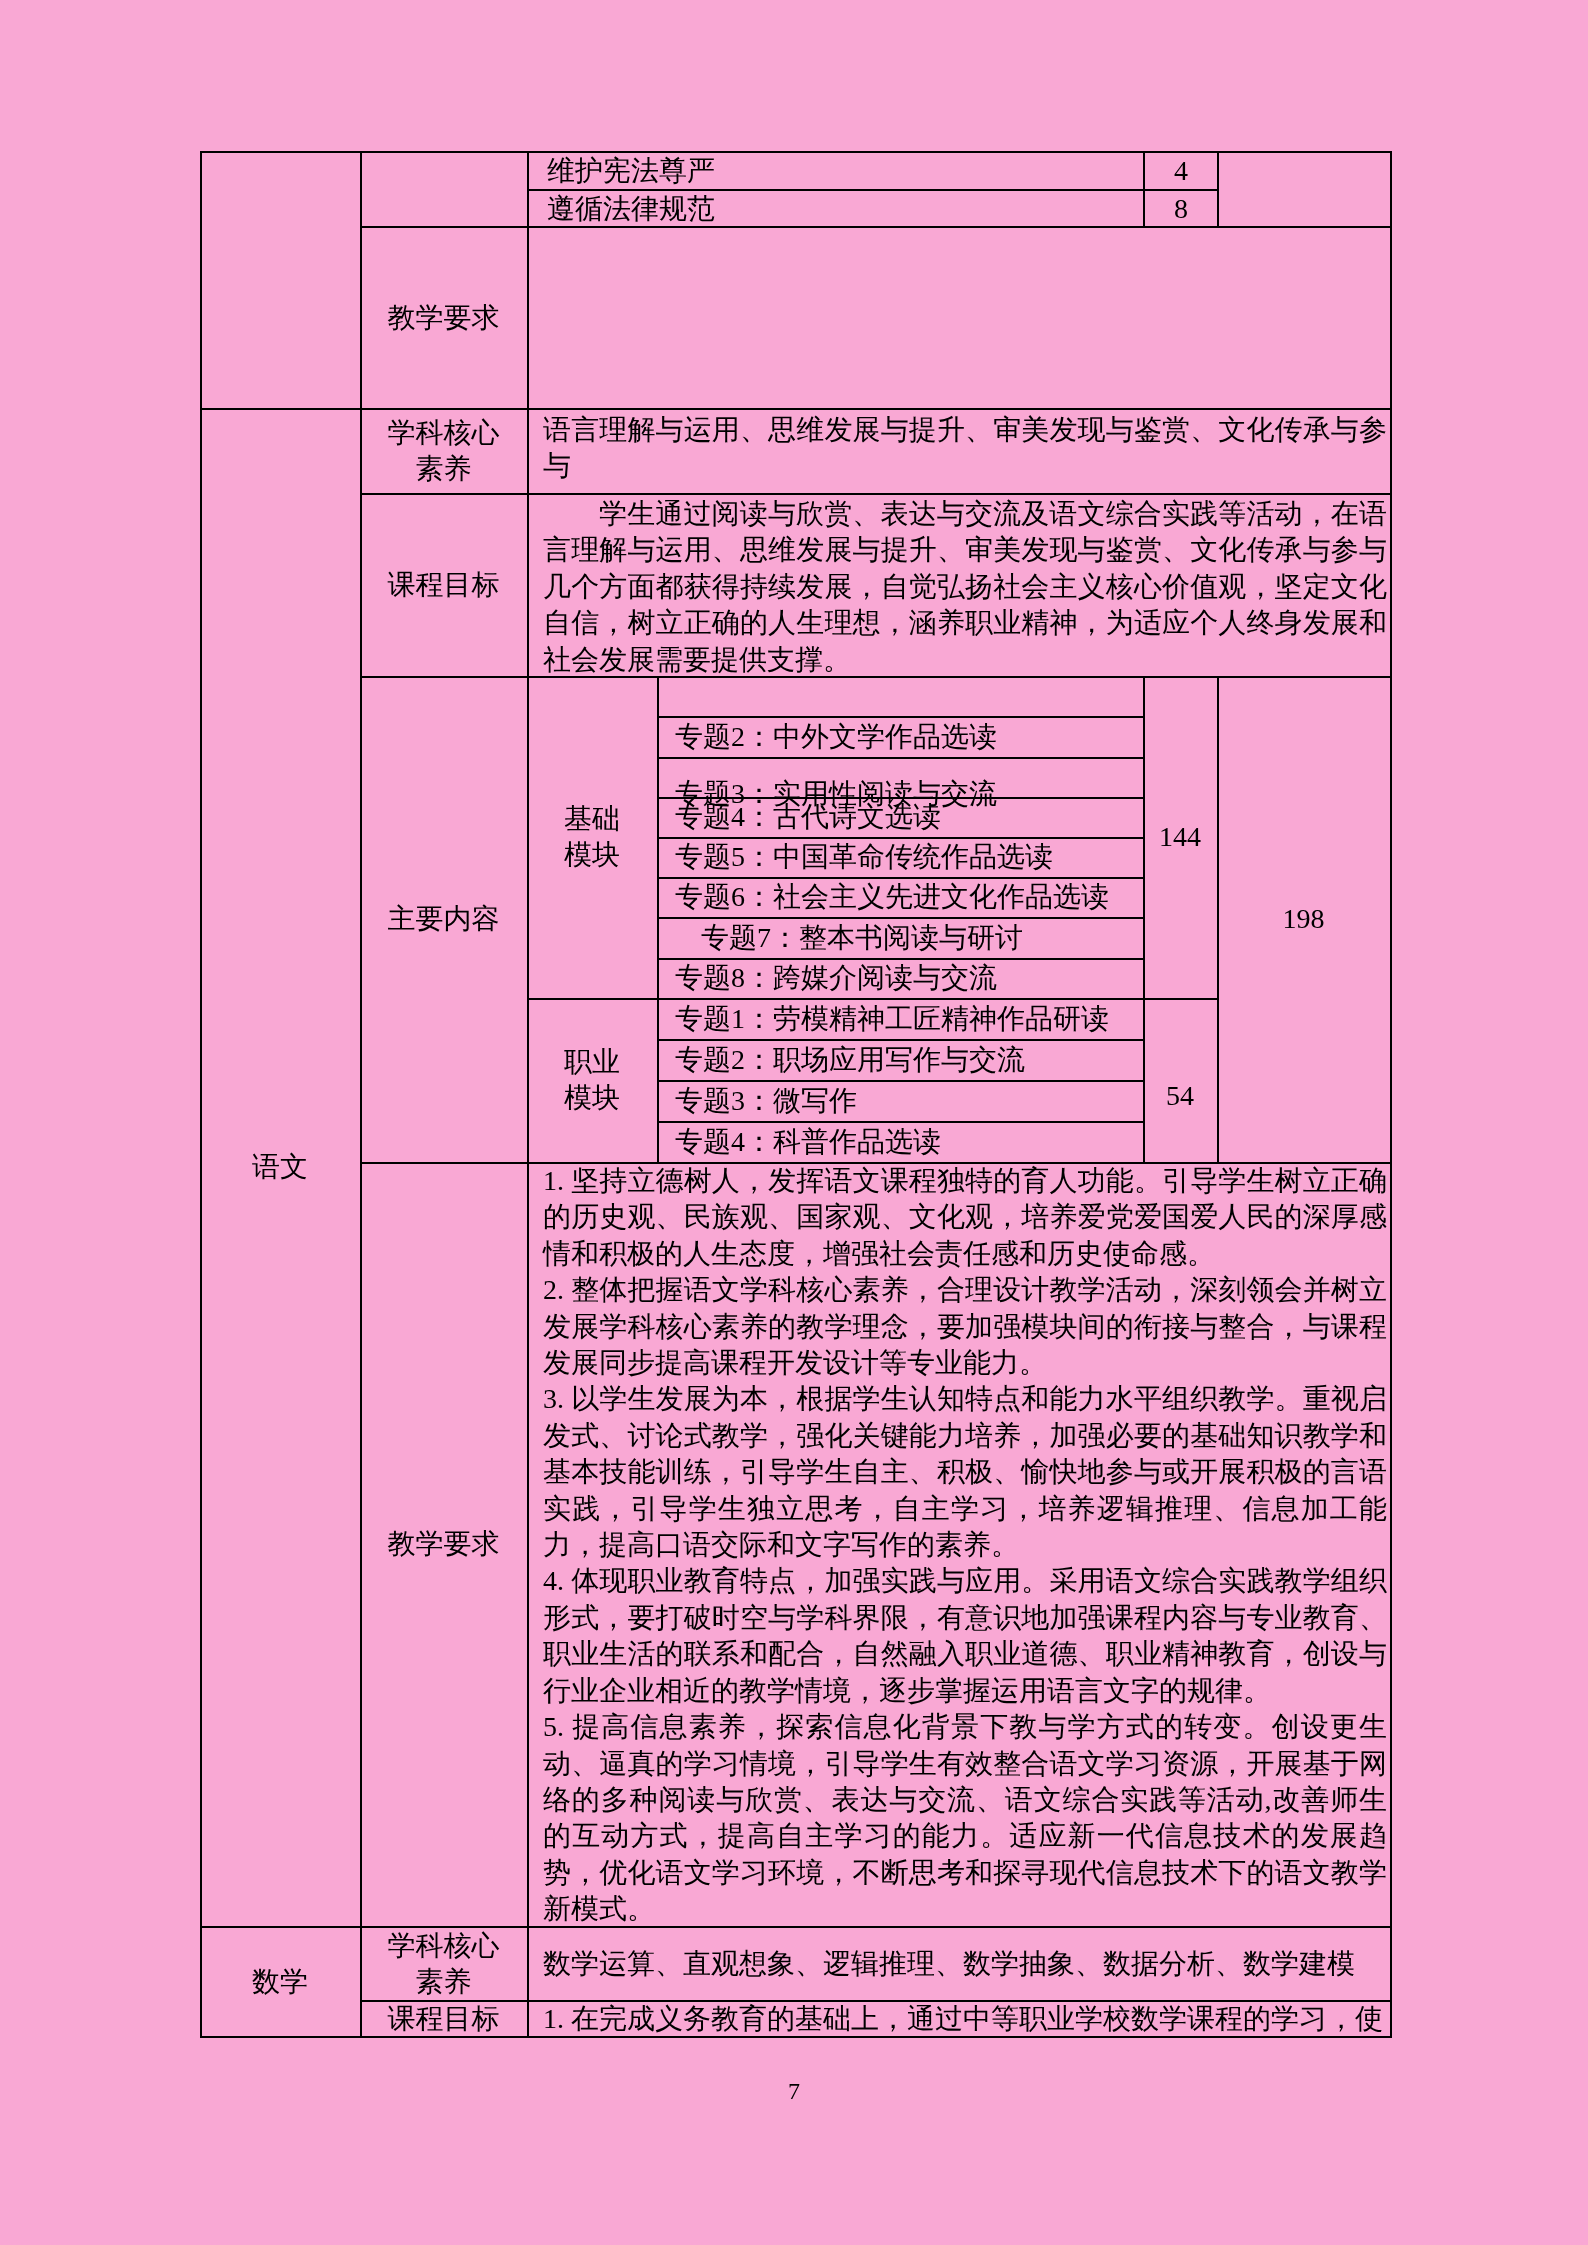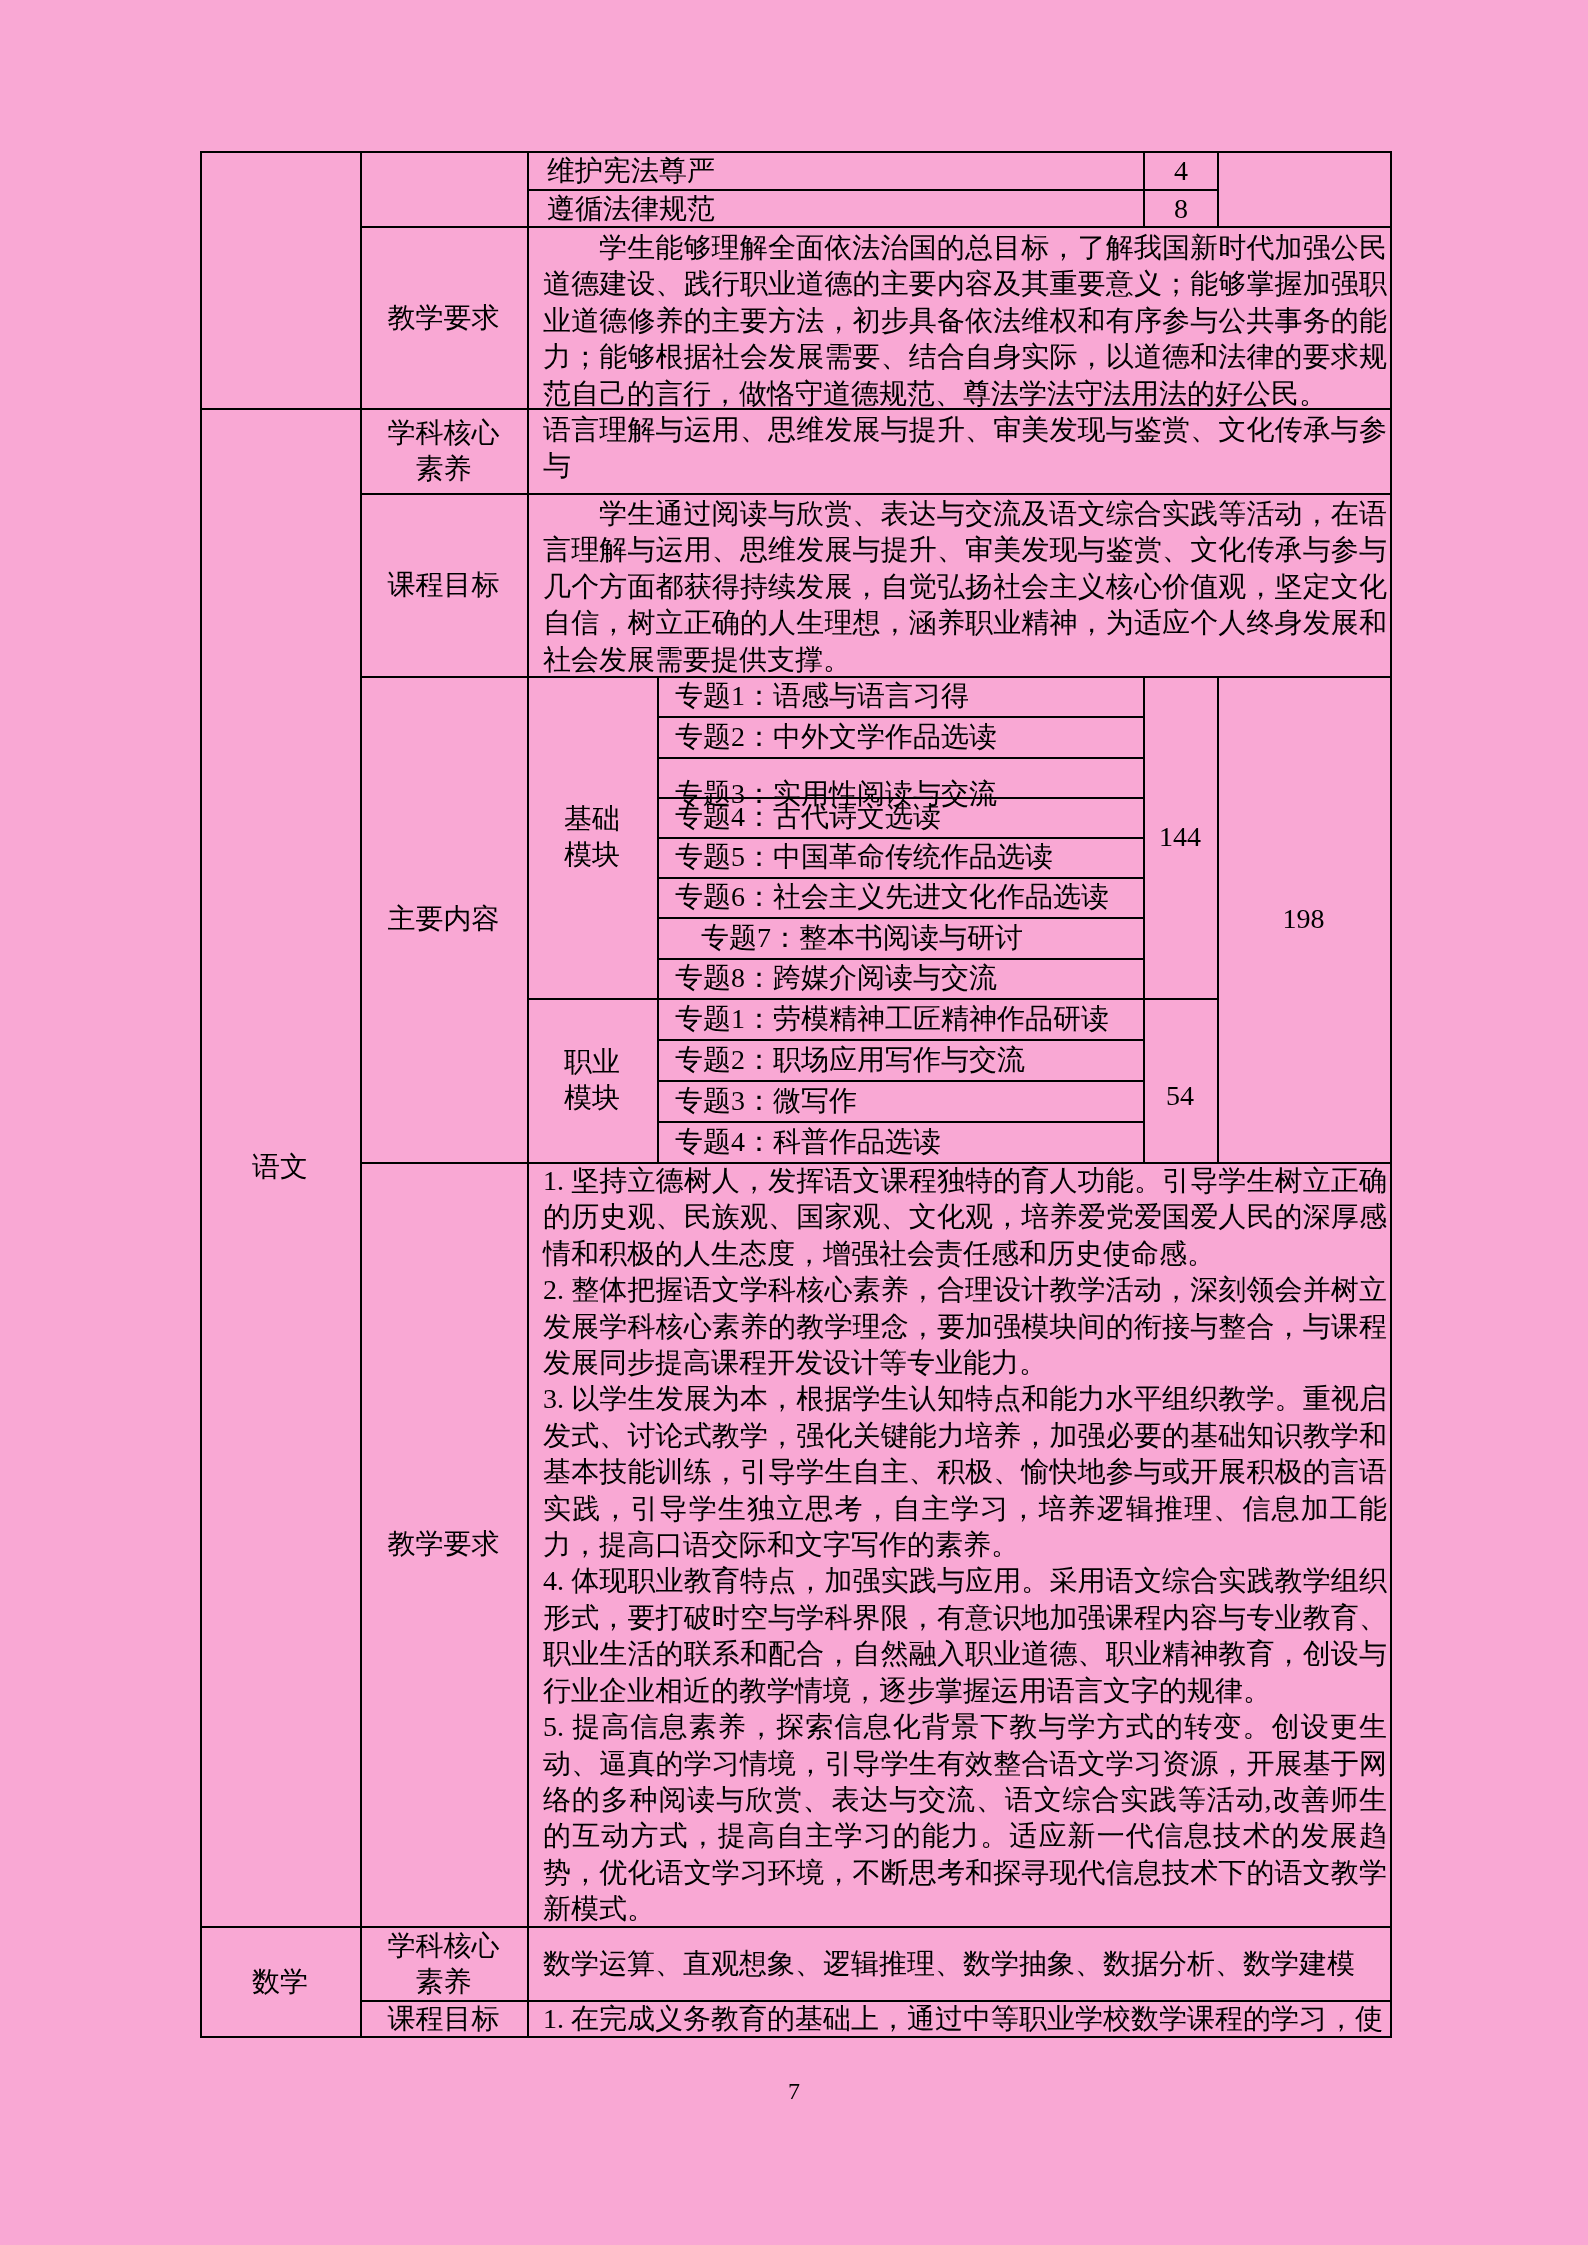--- a/index.html
+++ b/index.html
@@ -61,38 +61,36 @@
   <div class="hl" style="left:200px;top:1926px;width:1192px;"></div>
   <div class="hl" style="left:360px;top:2000px;width:1032px;"></div>
   <div class="hl" style="left:200px;top:2036px;width:1192px;"></div>
 
   <div class="cell-left" style="left:547px;top:153px;width:560px;height:36px;">维护宪法尊严</div>
   <div class="cell num" style="left:1145px;top:153px;width:72px;height:36px;">4</div>
   <div class="cell-left" style="left:547px;top:191px;width:560px;height:35px;">遵循法律规范</div>
   <div class="cell num" style="left:1145px;top:191px;width:72px;height:35px;">8</div>
 
   <div class="cell" style="left:362px;top:228px;width:163px;height:180px;">教学要求</div>
-  <div class="para indent" style="left:543px;top:230px;width:844px;">学生能够理解全面依法治国的总目标，了解我国新时代加强公民道德建设、践行职业道德的主要内容及其重要意义；能够掌握加强职业道德修养的主要方法，初步具备依法维权和有序参与公共事务的能力；能够根据社会发展需要、结合自身实际，以道德和法律的要求规范自己的言行，做恪守道德规范、尊法学法守法用法的好公民。</div>
 
   <div class="cell" style="left:202px;top:410px;width:156px;height:1514px;">语文</div>
 
   <div class="cell" style="left:362px;top:410px;width:163px;height:81px;">
     <span class="wrap4">学科核心素养</span>
   </div>
   <div class="para" style="left:543px;top:412px;width:844px;">语言理解与运用、思维发展与提升、审美发现与鉴赏、文化传承与参与</div>
 
   <div class="cell" style="left:362px;top:495px;width:163px;height:179px;">课程目标</div>
   <div class="para indent" style="left:543px;top:496px;width:844px;">学生通过阅读与欣赏、表达与交流及语文综合实践等活动，在语言理解与运用、思维发展与提升、审美发现与鉴赏、文化传承与参与几个方面都获得持续发展，自觉弘扬社会主义核心价值观，坚定文化自信，树立正确的人生理想，涵养职业精神，为适应个人终身发展和社会发展需要提供支撑。</div>
 
   <div class="cell" style="left:529px;top:678px;width:126px;height:318px;">
     <span class="wrap2">基础模块</span>
   </div>
 
   <div class="cell" style="left:362px;top:678px;width:163px;height:482px;">主要内容</div>
-  <div class="cell-left" style="left:675px;top:678px;width:466px;height:36px;">专题1：语感与语言习得</div>
   <div class="cell-left" style="left:675px;top:718px;width:466px;height:37px;">专题2：中外文学作品选读</div>
   <div class="cell-left" style="left:675px;top:759px;width:466px;height:36px;margin-top:17px;">专题3：实用性阅读与交流</div>
   <div class="cell-left" style="left:675px;top:799px;width:466px;height:36px;">专题4：古代诗文选读</div>
   <div class="cell-left" style="left:675px;top:839px;width:466px;height:36px;">专题5：中国革命传统作品选读</div>
   <div class="cell-left" style="left:675px;top:879px;width:466px;height:36px;">专题6：社会主义先进文化作品选读</div>
   <div class="cell-left" style="left:675px;top:919px;width:466px;height:37px;margin-left:26px;">专题7：整本书阅读与研讨</div>
   <div class="cell-left" style="left:675px;top:960px;width:466px;height:36px;">专题8：跨媒介阅读与交流</div>
   <div class="cell num" style="left:1145px;top:678px;width:70px;height:318px;">144</div>
 
   <div class="cell" style="left:529px;top:1000px;width:126px;height:160px;">

